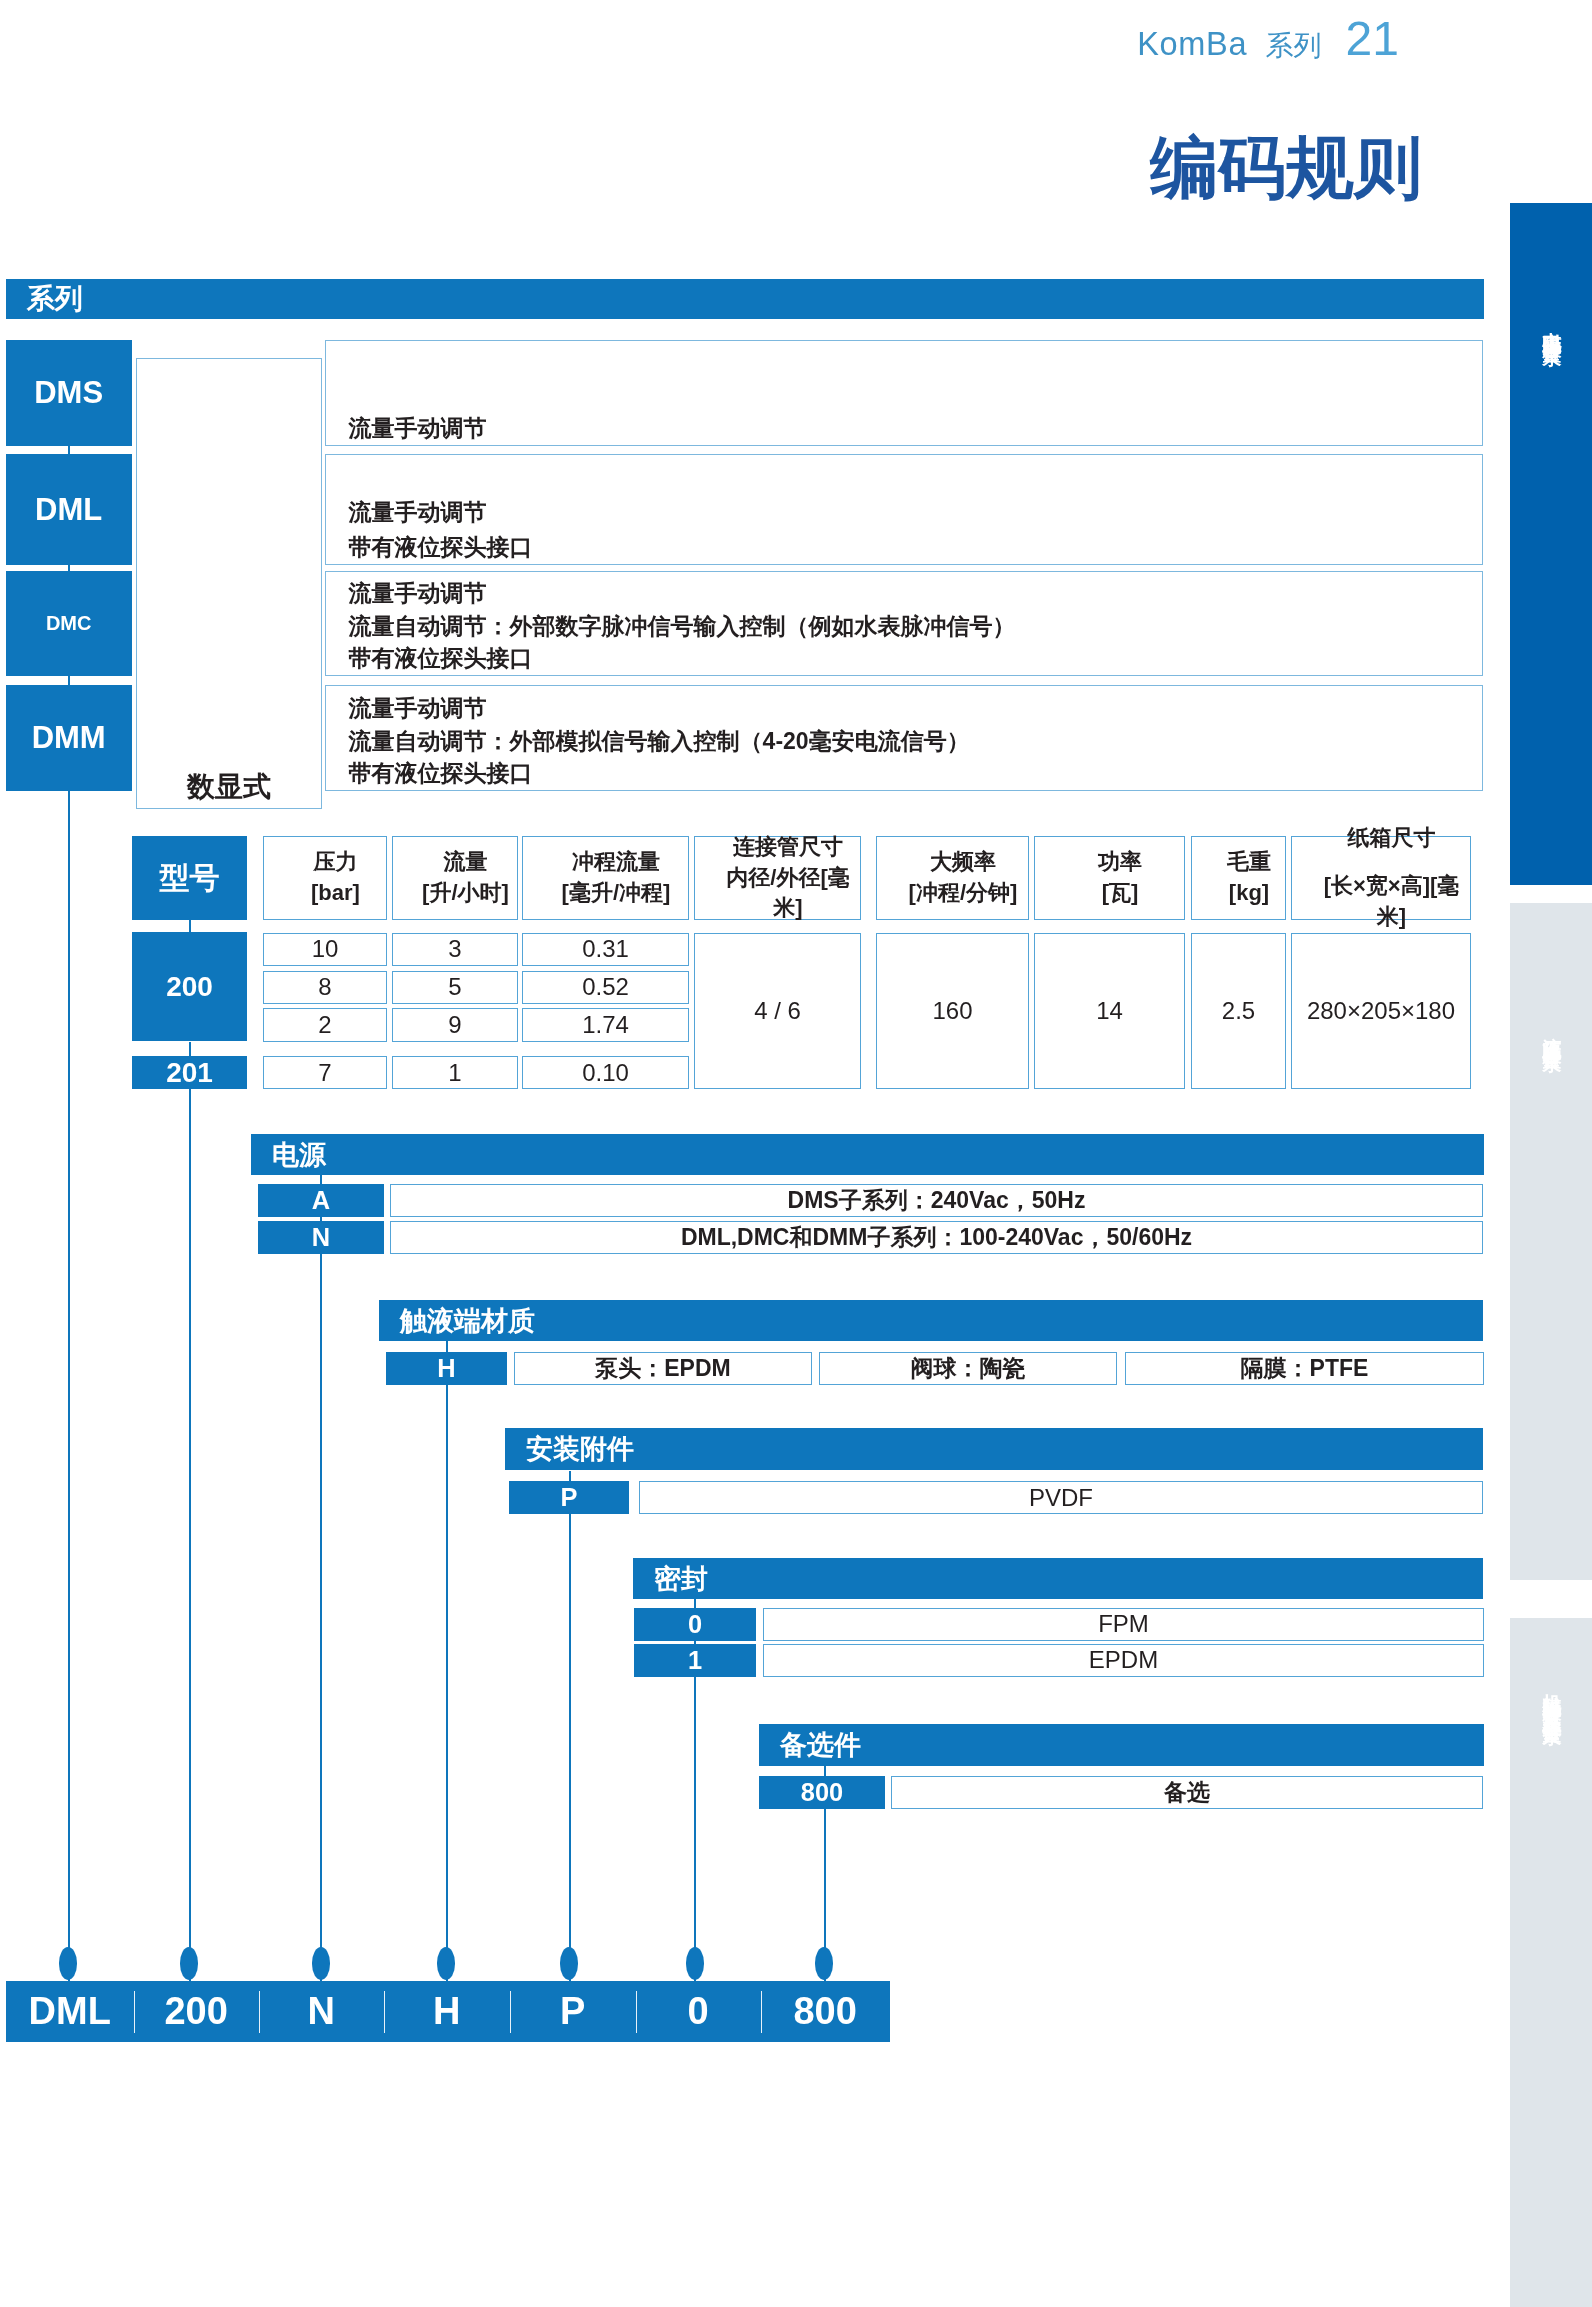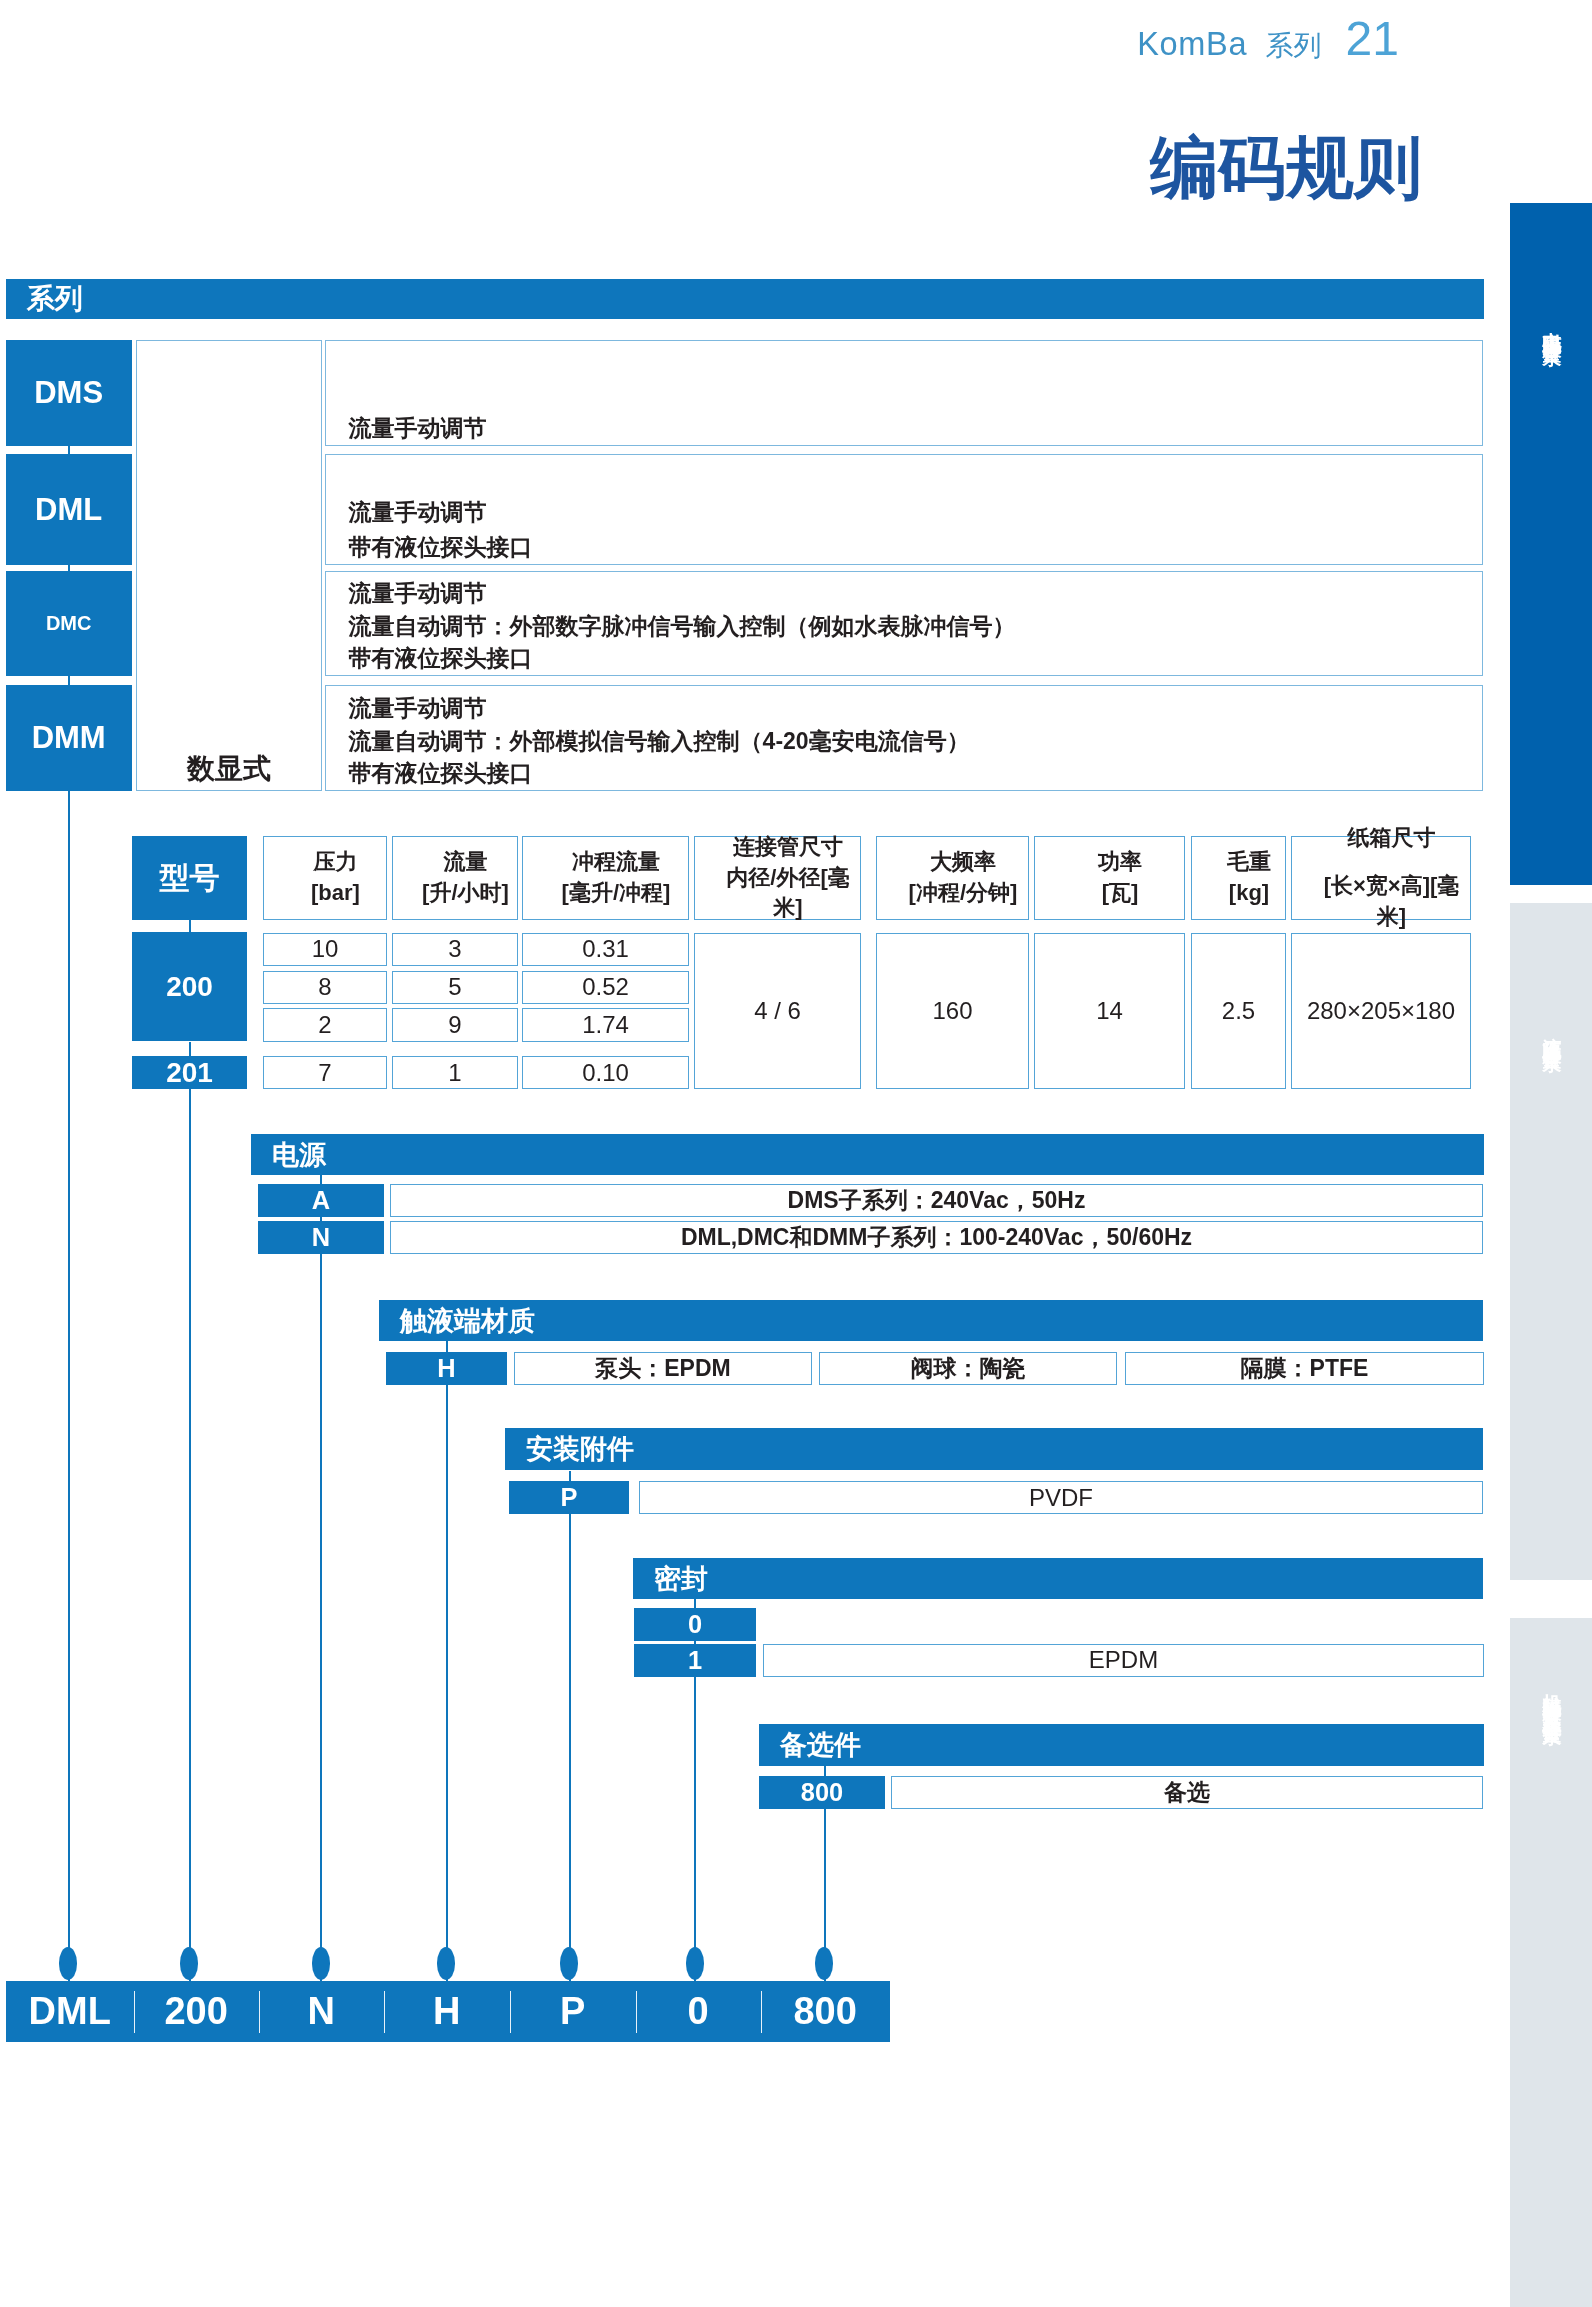--- a/index.html
+++ b/index.html
@@ -72,21 +72,21 @@
 
   <div class="sechdr" style="left:5.7px;top:279px;width:1478px;height:40px;font-size:28px;">
     <span>系列</span>
   </div>
 
   <div class="bluebox" style="left:5.7px;top:340px;width:126px;height:106px;font-size:31px;">DMS</div>
   <div class="bluebox" style="left:5.7px;top:454px;width:126px;height:111px;font-size:31px;">DML</div>
   <div class="bluebox" style="left:5.7px;top:571px;width:126px;height:105px;font-size:20px;">DMC</div>
   <div class="bluebox" style="left:5.7px;top:685px;width:126px;height:106px;font-size:31px;">DMM</div>
 
-  <div class="descbox" style="left:136px;top:340px;width:186px;height:451px;align-items:center;padding-left:0;font-size:28px;">
+  <div class="descbox" style="left:136px;top:358px;width:186px;height:451px;align-items:center;padding-left:0;font-size:28px;">
     <span>数显式</span>
   </div>
 
   <div class="descbox" style="left:325px;top:340px;width:1158px;height:106px;">
     <div>流量手动调节</div>
   </div>
   <div class="descbox" style="left:325px;top:454px;width:1158px;height:111px;">
     <div>流量手动调节</div>
     <div>带有液位探头接口</div>
   </div>
@@ -180,20 +180,21 @@
   <div class="sechdr" style="left:505px;top:1428px;width:978px;height:42px;">
     <span>安装附件</span>
   </div>
   <div class="bluebox" style="left:509px;top:1481px;width:120px;height:33px;font-size:25.4px;">P</div>
   <div class="cell lt" style="left:639px;top:1481px;width:844px;height:33px;">PVDF</div>
 
   <div class="sechdr" style="left:633px;top:1558px;width:850px;height:41px;">
     <span>密封</span>
   </div>
   <div class="bluebox" style="left:634px;top:1608px;width:122px;height:32.5px;font-size:25.4px;">0</div>
+  <div class="cell lt" style="left:763px;top:1608px;width:721px;height:32.5px;">FPM</div>
   <div class="bluebox" style="left:634px;top:1644px;width:122px;height:32.5px;font-size:25.4px;">1</div>
   <div class="cell lt" style="left:763px;top:1644px;width:721px;height:32.5px;">EPDM</div>
 
   <div class="sechdr" style="left:759px;top:1724px;width:725px;height:42px;">
     <span>备选件</span>
   </div>
   <div class="bluebox" style="left:759px;top:1776px;width:126px;height:33px;font-size:25.4px;">800</div>
   <div class="cell optcell" style="left:891px;top:1776px;width:592px;height:33px;">备选</div>
 
   <div class="vline" style="left:68px;top:446px;height:7.8px;"></div>

